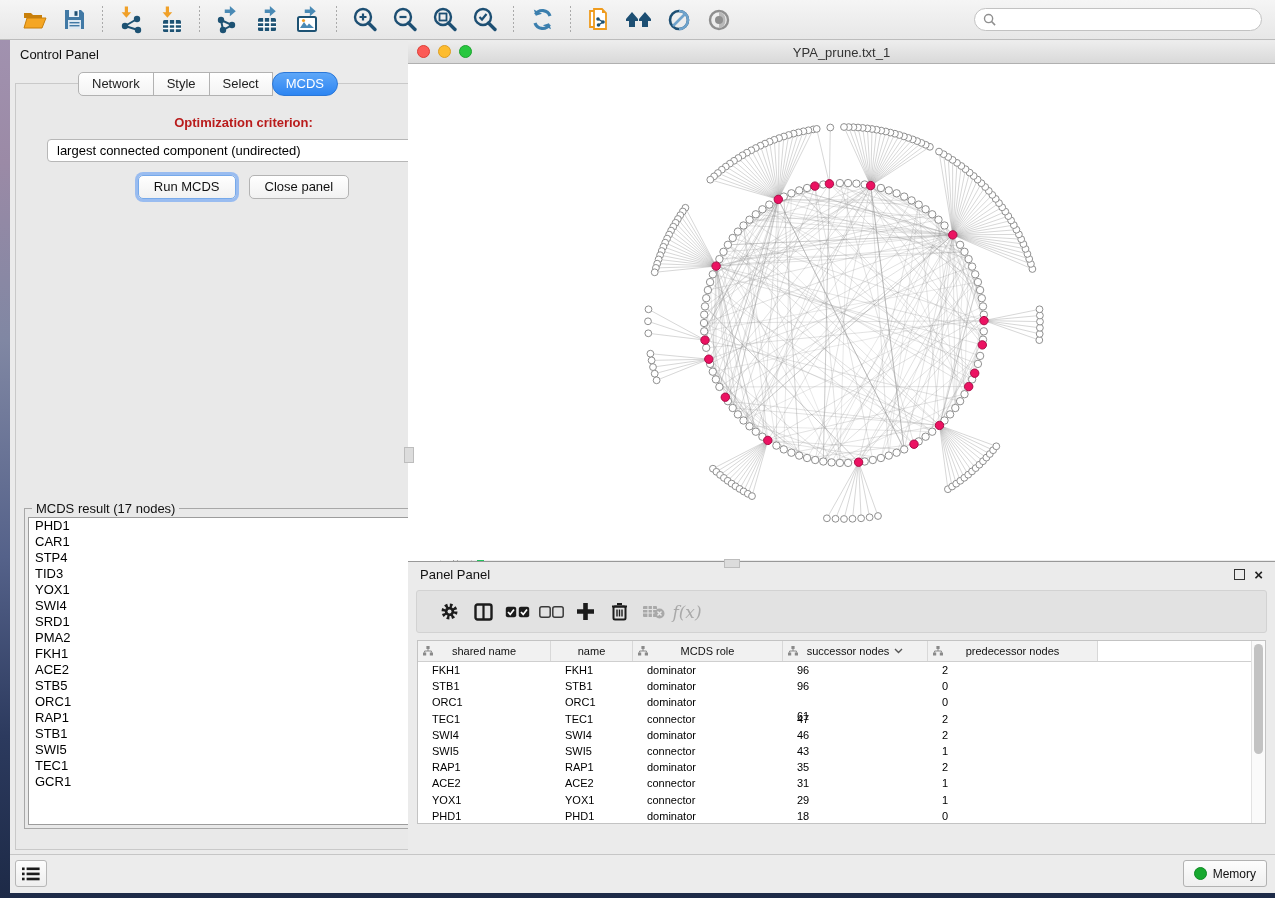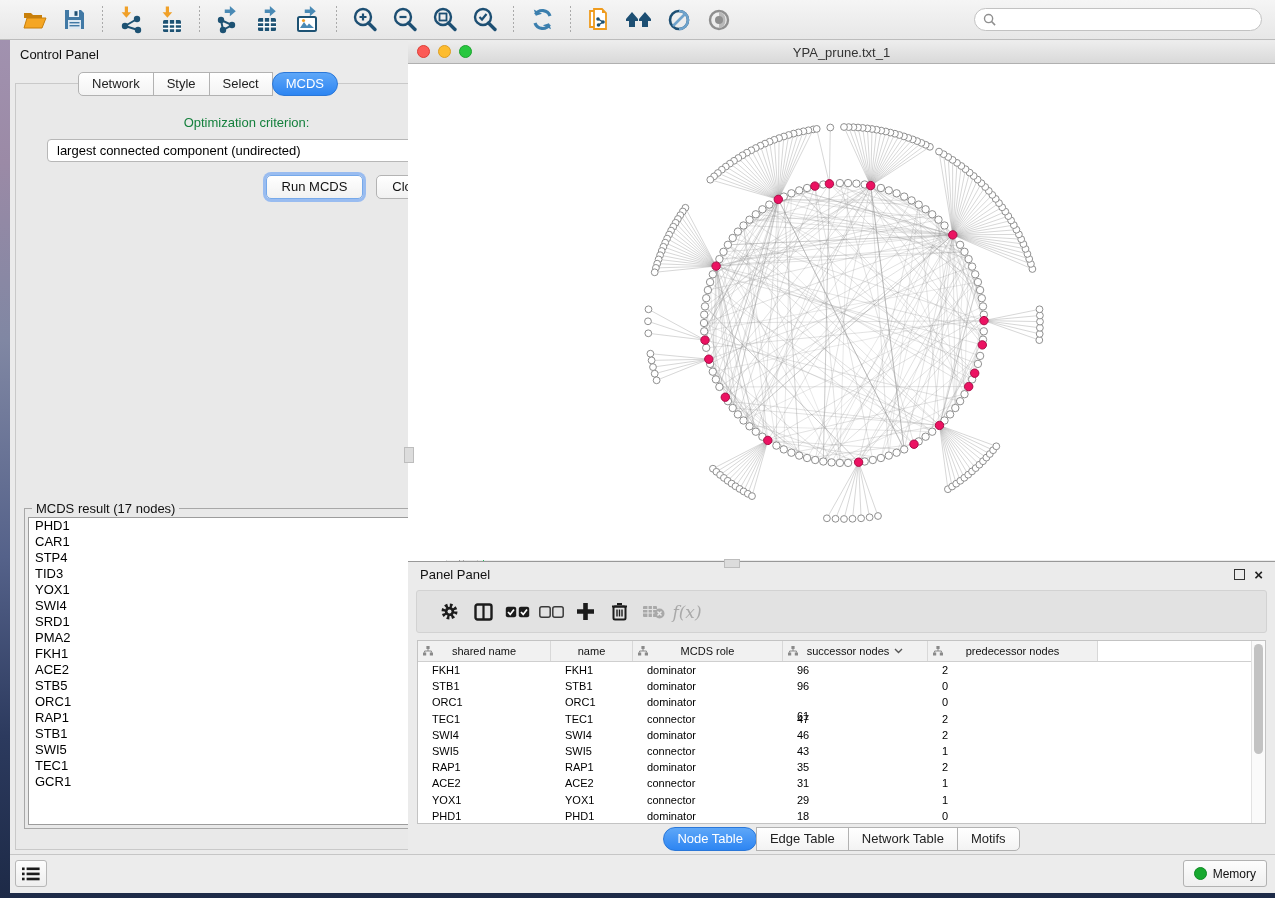--- a/index.html
+++ b/index.html
@@ -15,40 +15,40 @@
   .toolbar{position:absolute;left:-10px;top:0;width:1275px;height:40px;
     background:linear-gradient(#f5f5f5,#e7e7e7);border-bottom:1px solid #bcbcbc;
     display:flex;align-items:center;padding-left:14px;box-sizing:border-box;}
   .tb-btn{width:30px;height:30px;display:flex;align-items:center;justify-content:center;margin:0 5px;cursor:pointer;}
   .tb-sep{width:1px;height:28px;margin:0 8px;background-image:linear-gradient(#aaa 60%,transparent 40%);background-size:1px 4px;}
   .searchbox{position:absolute;right:13px;top:8px;width:288px;height:23px;background:#fff;
     border:1px solid #c2c2c2;border-radius:13px;display:flex;align-items:center;padding-left:8px;box-sizing:border-box;}
   .searchbox input{border:none;outline:none;flex:1;font-size:12px;background:transparent;margin-left:5px;}
 
   
-  .control-panel{position:absolute;left:0;top:41px;width:474px;bottom:38px;background:#ebebeb;border-right:1px solid #22c55e;box-sizing:border-box;}
+  .control-panel{position:absolute;left:0;top:41px;width:474px;bottom:38px;background:#ebebeb;border-right:7px solid #22c55e;box-sizing:border-box;}
   .panel-titlebar{height:26px;display:flex;align-items:center;padding:0 10px;font-size:13px;color:#111;}
   .panel-title{flex:1;}
   .win-glyphs{display:flex;align-items:center;gap:9px;}
   .glyph-float{width:9px;height:9px;border:1.5px solid #333;display:inline-block;cursor:pointer;}
   .glyph-close{font-size:15px;font-weight:bold;color:#222;line-height:9px;cursor:pointer;}
   .cp-tabs{position:absolute;top:31px;left:68px;display:flex;z-index:3;}
   .seg-tab{padding:3px 13px 4px;font-size:13px;background:linear-gradient(#ffffff,#f3f3f3);
     border:1px solid #b2b2b2;margin-left:-1px;color:#222;cursor:pointer;white-space:nowrap;}
   .seg-tab:first-child{border-radius:5px 0 0 5px;margin-left:0;}
   .seg-tab:last-child{border-radius:0 5px 5px 0;}
   .seg-tab.active{background:linear-gradient(#5ea7f8,#2d85f2);border-color:#2a77d8;color:#fff;border-radius:12px;}
   .cp-body{position:absolute;left:5px;right:5px;top:42px;bottom:5px;background:#e9e9e9;border:1px solid #c9c9c9;}
-  .opt-label{text-align:center;font-size:13px;color:#15803d;margin-top:31px;}
+  .opt-label{text-align:center;font-size:13px;color:#b91c1c;margin-top:31px;font-weight:bold;}
   .selectbox{position:relative;margin:9px 31px 0;height:23px;background:#fff;border:1px solid #b7b7b7;border-radius:4px;
     font-size:13px;display:flex;align-items:center;padding-left:9px;cursor:pointer;box-sizing:border-box;}
   .select-stepper{position:absolute;right:1px;top:1px;bottom:1px;width:18px;border-radius:3px;
     background:linear-gradient(#6fb1f9,#2f86f3);display:flex;flex-direction:column;align-items:center;justify-content:center;gap:2px;}
   .select-stepper svg{display:block;}
-  .cp-buttons{display:flex;justify-content:flex-end;gap:13px;margin-top:13px;}
+  .cp-buttons{display:flex;justify-content:center;gap:13px;margin-top:13px;}
   .btn{font-size:13px;padding:3px 15px 4px;background:linear-gradient(#ffffff,#f1f1f1);
     border:1px solid #b3b3b3;border-radius:5px;color:#111;cursor:pointer;font-family:inherit;}
   .btn.focus-ring{box-shadow:0 0 0 3px rgba(110,165,245,.65);border-color:#76a9ea;}
   .result-group{position:absolute;left:8px;right:13px;top:424px;bottom:20px;border:1px solid #a8a8a8;}
   .result-legend{position:absolute;top:-8px;left:7px;background:#e9e9e9;padding:0 4px;font-size:13px;color:#111;}
   .result-list{position:absolute;left:3px;right:3px;top:8px;bottom:3px;background:#fff;border:1px solid #9c9c9c;overflow:hidden;}
   .result-item{font-size:13px;line-height:16px;padding-left:6px;color:#000;}
   .result-scroll{position:absolute;right:0;top:0;bottom:0;width:12px;background:#f4f4f4;border-left:1px solid #d8d8d8;}
 
   
@@ -1131,26 +1131,20 @@
             <div class="td" style="width: 82px;">PHD1</div>
             <div class="td" style="width: 150px;">dominator</div>
             <div class="td num" style="width: 145px;">18</div>
             <div class="td num" style="width: 170px;">0</div>
           </div>
         </div>
       <div class="tbl-scroll">
         <div class="tbl-thumb"></div>
       </div>
     </div>
-    <div class="tp-tabs">
-        <div class="seg-tab active">Node Table</div>
-        <div class="seg-tab">Edge Table</div>
-        <div class="seg-tab">Network Table</div>
-        <div class="seg-tab">Motifs</div>
-      </div>
   </div>
 
   <div class="status-bar">
     <div class="list-btn">
       <svg width="18" height="14" viewBox="0 0 18 14">
         <g fill="#1c1c1c">
           <rect x="0" y="0.5" width="2.6" height="2.6"></rect>
             <rect x="4.6" y="0.5" width="13" height="2.6"></rect>
           <rect x="0" y="5.6" width="2.6" height="2.6"></rect>
             <rect x="4.6" y="5.6" width="13" height="2.6"></rect>

